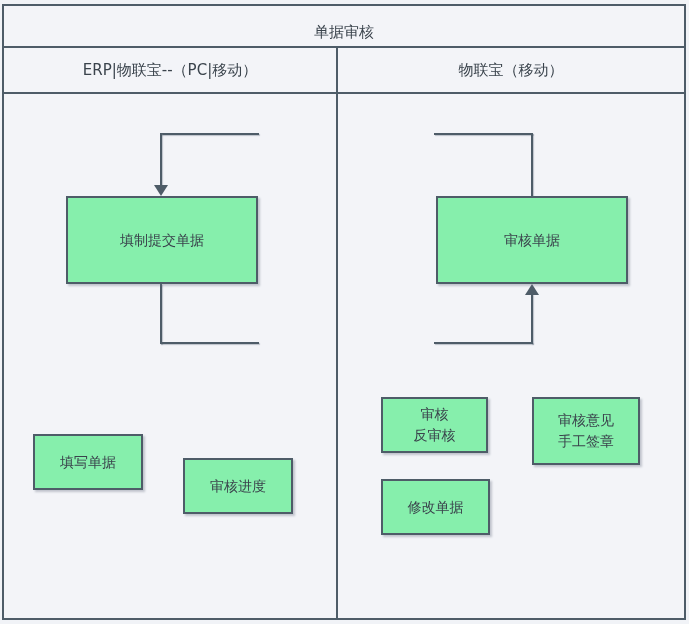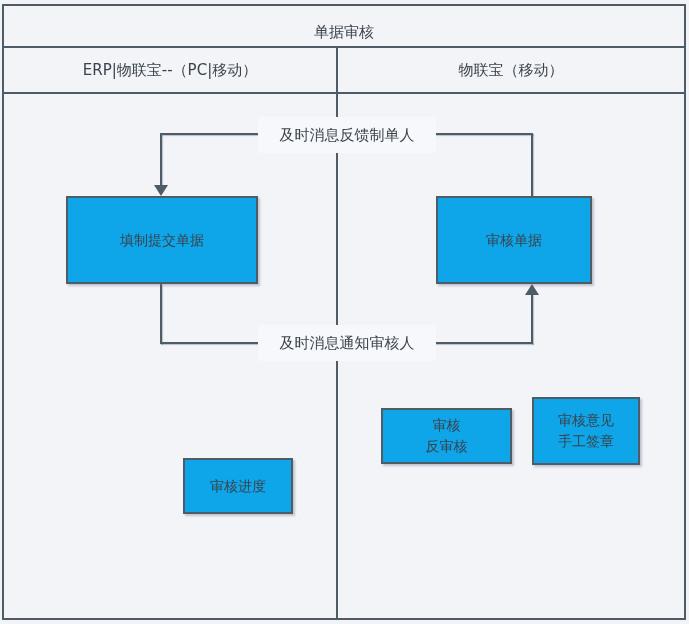--- a/index.html
+++ b/index.html
@@ -44,34 +44,34 @@
     display: flex; align-items: center; justify-content: center;
     font-size: 15px;
     z-index: 3;
     border-radius: 17px;
   }
   .lane-header.left { left: 4px; width: 332px; }
   .lane-header.right { left: 338px; width: 346px; text-align: right; }
   .node {
     position: absolute;
     border: 2px solid #4e5c68;
-    background: #0ea5e9;
+    background: #86efac;
     box-shadow: 2px 2px 2px rgba(100,110,125,0.35);
     display: flex; align-items: center; justify-content: center;
     text-align: center;
     font-size: 14px;
     white-space: pre-line;
     line-height: 1.5;
     z-index: 4;
   }
   .node.main-left  { left: 66px;  top: 196px; width: 192px; height: 88px; }
-  .node.main-right { left: 436px; top: 196px; width: 156px; height: 88px; }
+  .node.main-right { left: 436px; top: 196px; width: 192px; height: 88px; }
   .node.small-1 { left: 33px;  top: 434px; width: 110px; height: 56px; }
   .node.small-2 { left: 183px; top: 458px; width: 110px; height: 56px; }
-  .node.small-3 { left: 381px; top: 408px; width: 131px; height: 56px; }
+  .node.small-3 { left: 381px; top: 397px; width: 107px; height: 56px; }
   .node.small-4 { left: 532px; top: 397px; width: 108px; height: 68px; }
   .node.small-5 { left: 381px; top: 479px; width: 109px; height: 56px; }
   .node.small-6 { left: 532px; top: 479px; width: 108px; height: 56px; }
   .edge-label {
     position: absolute;
     left: 258px; width: 178px; height: 36px;
     background: #f7f8fb;
     display: flex; align-items: center; justify-content: center;
     font-size: 15px;
     z-index: 3;
@@ -130,26 +130,26 @@
   <div class="arrow down"></div>
   <div class="conn h2"></div>
   <div class="conn v2"></div>
 
   <div class="conn v3"></div>
   <div class="conn h3"></div>
   <div class="conn h4"></div>
   <div class="conn v4"></div>
   <div class="arrow up"></div>
 
-  <div class="edge-label top">及时消息反馈制单人</div>
-  <div class="edge-label bottom">及时消息通知审核人</div>
 
   <div class="node main-left">填制提交单据</div>
   <div class="node main-right">审核单据</div>
 
+  <div class="node small-1">填写单据</div>
   <div class="node small-2">审核进度</div>
 
   <div class="node small-3">审核
 反审核</div>
   <div class="node small-4">审核意见
 手工签章</div>
+  <div class="node small-5">修改单据</div>
 
 </div>
 
 </body></html>

